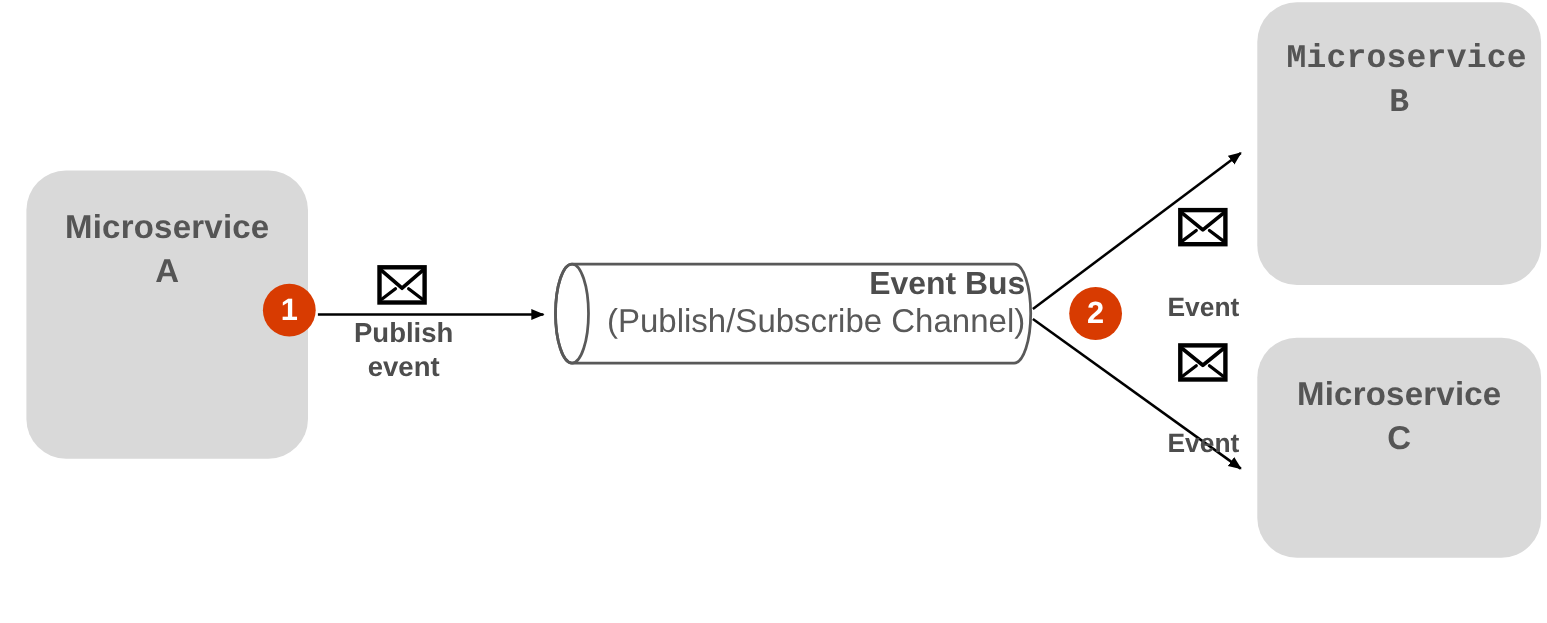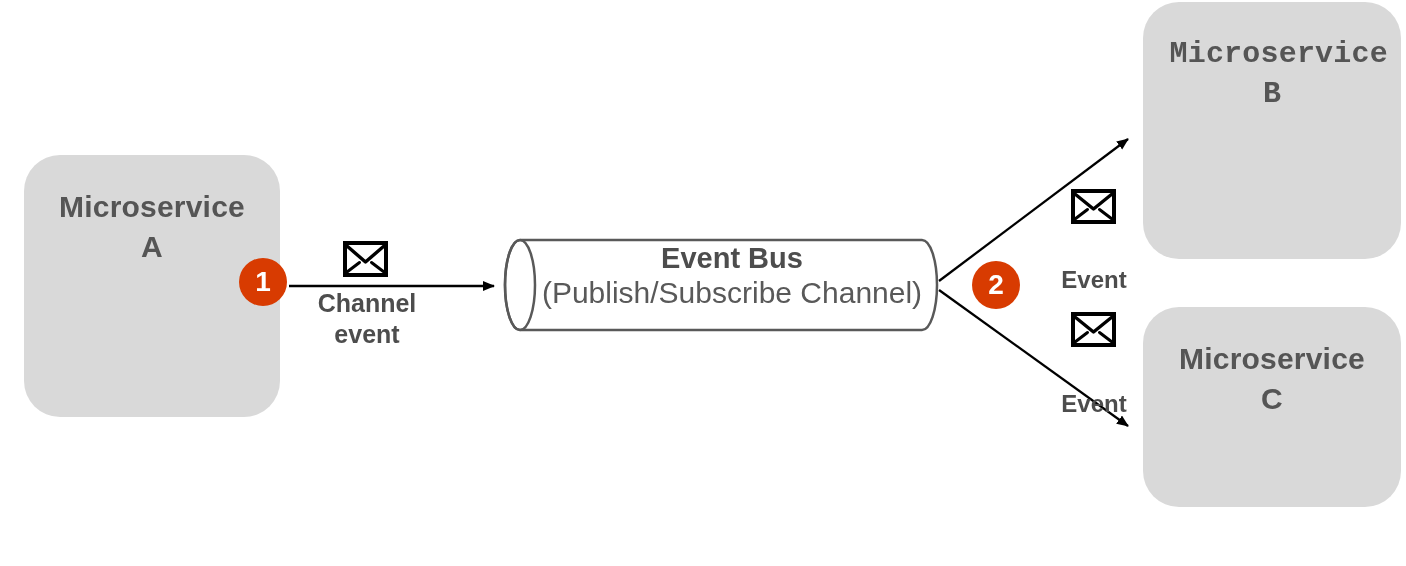--- a/index.html
+++ b/index.html
@@ -41,21 +41,21 @@
     left: 0; top: 0;
     width: 1406px; height: 566px;
     pointer-events: none;
   }
 
   
   .bus-text {
     position: absolute;
     left: 532px; top: 242px;
     width: 400px;
-    text-align: center;
+    text-align: right;
   }
   .bus-title {
     font-size: 29px;
     font-weight: bold;
     line-height: 33px;
     color: #4D4D4D;
   }
   .bus-subtitle {
     font-size: 30px;
     font-weight: normal;
@@ -154,17 +154,17 @@
   </svg>
 
   <div class="bus-text">
     <div class="bus-title">Event Bus</div>
     <div class="bus-subtitle">(Publish/Subscribe Channel)</div>
   </div>
 
   <div id="step-1" class="step-badge">1</div>
   <div id="step-2" class="step-badge">2</div>
 
-  <div id="publish-label" class="edge-label">Channel event</div>
+  <div id="publish-label" class="edge-label">Publish event</div>
   <div id="event-label-b" class="edge-label event-label">Event</div>
   <div id="event-label-c" class="edge-label event-label">Event</div>
 
 </div>
 
 </body></html>

